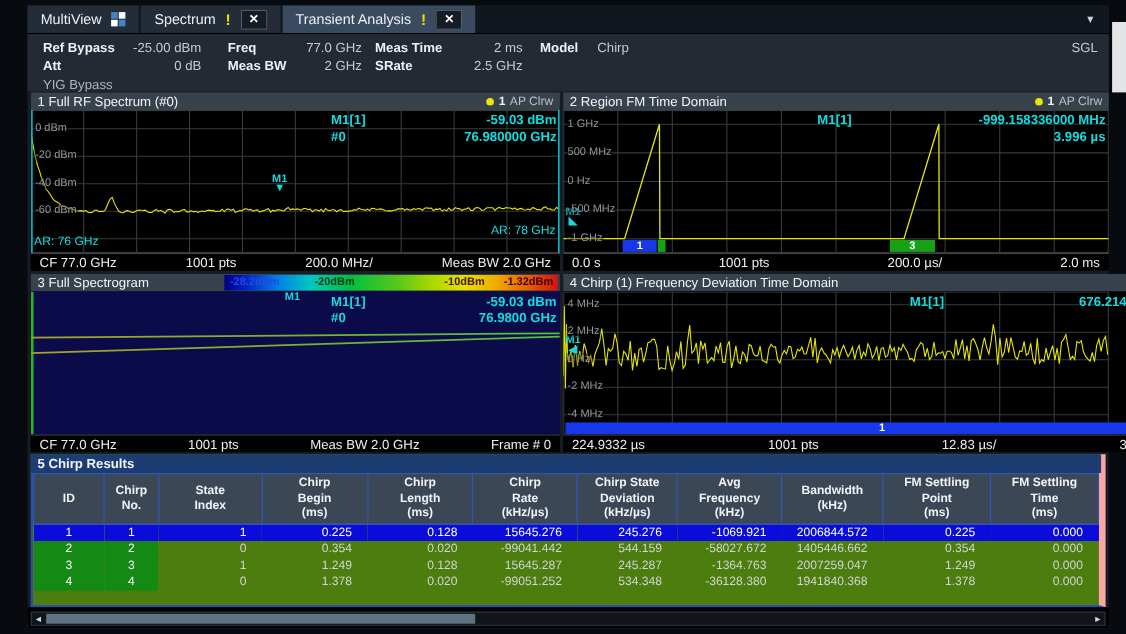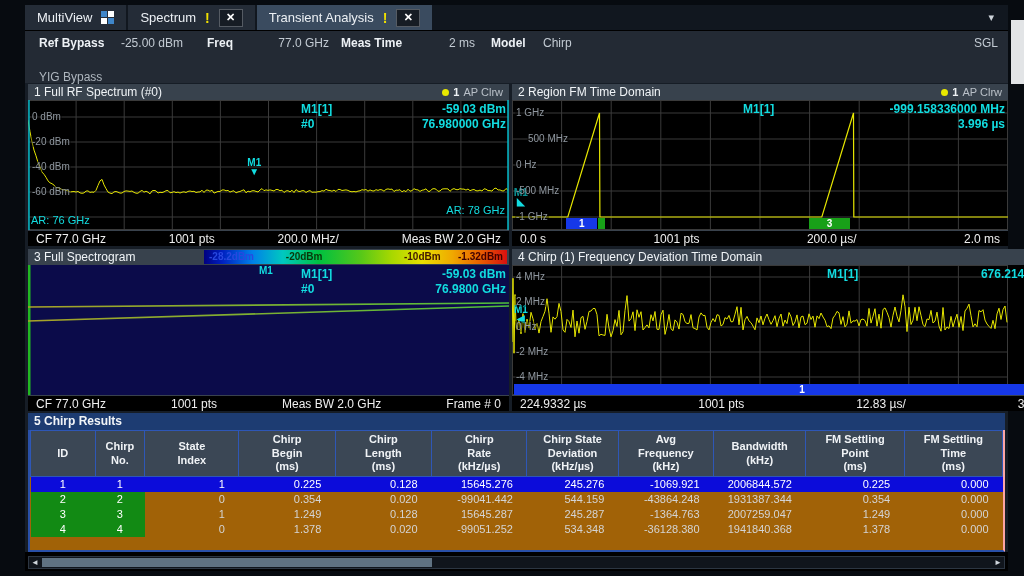--- a/index.html
+++ b/index.html
@@ -58,21 +58,21 @@
   .m1tag{position:absolute;color:#12dce0;font-size:10px;font-weight:bold;text-align:center;line-height:9px;}
   .seg{position:absolute;height:11px;display:flex;align-items:center;justify-content:center;color:#fff;font-size:10px;font-weight:bold;}
 
   
   .cbar{position:absolute;left:176px;right:2px;top:1px;height:14px;
     background:linear-gradient(90deg,#000080 0%,#0020c0 6%,#0080e8 16%,#00c8c0 26%,#00c040 38%,#58c818 52%,#a8d800 62%,#e8e000 72%,#f0a800 82%,#e86000 91%,#d81010 100%);}
   .cbl{position:absolute;top:1px;font-size:10px;font-weight:bold;}
   .cbl0{left:5px;color:#2848e0;} .cbl1{left:27%;color:#083808;} .cbl2{left:66%;color:#401800;} .cbl3{right:4px;color:#400000;}
 
   
-  .results{position:absolute;left:3px;top:408px;width:977px;height:139px;background:#a16207;border-left:2px solid #2950a8;border-right:2px solid #fca5a5;border-bottom:2px solid #2950a8;}
+  .results{position:absolute;left:3px;top:408px;width:977px;height:139px;background:#4d7c0f;border-left:2px solid #2950a8;border-right:6px solid #fca5a5;border-bottom:2px solid #2950a8;}
   .rtitle{position:absolute;left:-2px;top:0;right:-2px;height:17px;background:#1d3c72;color:#f2f5f8;font-size:12px;font-weight:bold;padding:1px 6px;}
   .rtable{position:absolute;left:0;top:17px;width:100%;border-collapse:collapse;table-layout:fixed;}
   .rtable th{background:#3b4755;border:1px solid #2e57b7;color:#f0f3f6;font-size:11px;font-weight:bold;height:46px;padding:1px 2px;text-align:center;vertical-align:middle;line-height:1.25;}
   .rtable thead tr{background:#2e57b7;}
   .rtable td{height:15px;font-size:11px;color:#d4d4d4;padding:0 14px 0 4px;text-align:right;white-space:nowrap;overflow:hidden;}
   .rtable td.ctr{text-align:center;padding:0 2px;}
   .rtable tr.sel td{background:#0c0cda;color:#fff;}
   .rtable td.green{background:#128a14;color:#fff;}
 
   
@@ -121,20 +121,30 @@
         <span class="sv w60">77.0 GHz</span>
         <span class="g12"></span>
         <span class="sl w74">Meas Time</span>
         <span class="sv w60">2 ms</span>
         <span class="g16"></span>
         <span class="sl w44">Model</span>
         <span class="g8"></span>
         <span class="sv" style="text-align:left;">Chirp</span>
         <span class="flexsp"></span>
         <span class="sv">SGL</span>
+      </div>
+      <div class="srow r2">
+        <span class="sl w80">Att</span>
+        <span class="sv w64">0 dB</span>
+        <span class="g24"></span>
+        <span class="sl w62">Meas BW</span>
+        <span class="sv w60">2 GHz</span>
+        <span class="g12"></span>
+        <span class="sl w74">SRate</span>
+        <span class="sv w60">2.5 GHz</span>
       </div>
       <div class="srow r3">
         <span class="yig">YIG Bypass</span>
       </div>
     </div>
 
     <div class="panel" style="left:3px;top:79px;width:481px;height:162px;">
       <div class="phead">
         <span class="ptitle">1 Full RF Spectrum (#0)</span>
         <span class="pbadge">
@@ -227,21 +237,21 @@
               <span class="ml">M1[1]</span>
               <span class="mv">-999.158336000 MHz</span>
             </div>
             <div class="mrow">
               <span class="ml"></span>
               <span class="mv">3.996 µs</span>
             </div>
           </div>
         <span class="m1tag" style="left:2px;top:88px;"><span>M1</span><br>◣</span>
       <span class="ytick" style="top: 7px;">1 GHz</span>
-          <span class="ytick" style="top: 33px; margin-left: 12px;">500 MHz</span>
+          <span class="ytick" style="top: 33px;">500 MHz</span>
           <span class="ytick" style="top: 59px;">0 Hz</span>
           <span class="ytick" style="top: 85px;">-500 MHz</span>
           <span class="ytick" style="top: 111px;">-1 GHz</span>
           <div class="seg" style="left: 10.9%; width: 6.3%; top: 118px; background: rgb(22, 56, 232);">1</div>
           <div class="seg" style="left: 17.3%; width: 1.4%; top: 118px; background: rgb(24, 160, 24);"></div>
           <div class="seg" style="left: 59.8%; width: 8.4%; top: 118px; background: rgb(24, 160, 24);">3</div>
         </div>
       <div class="pfoot">
           <span>0.0 s</span>
           <span>1001 pts</span>
@@ -433,22 +443,22 @@
               <td>0.000</td>
             </tr>
             <tr>
               <td class="ctr green">2</td>
               <td class="ctr green">2</td>
               <td>0</td>
               <td>0.354</td>
               <td>0.020</td>
               <td>-99041.442</td>
               <td>544.159</td>
-              <td>-43864.248</td>
-              <td>1931387.344</td>
+              <td>-58027.672</td>
+              <td>1405446.662</td>
               <td>0.354</td>
               <td>0.000</td>
             </tr>
             <tr>
               <td class="ctr green">3</td>
               <td class="ctr green">3</td>
               <td>1</td>
               <td>1.249</td>
               <td>0.128</td>
               <td>15645.287</td>

